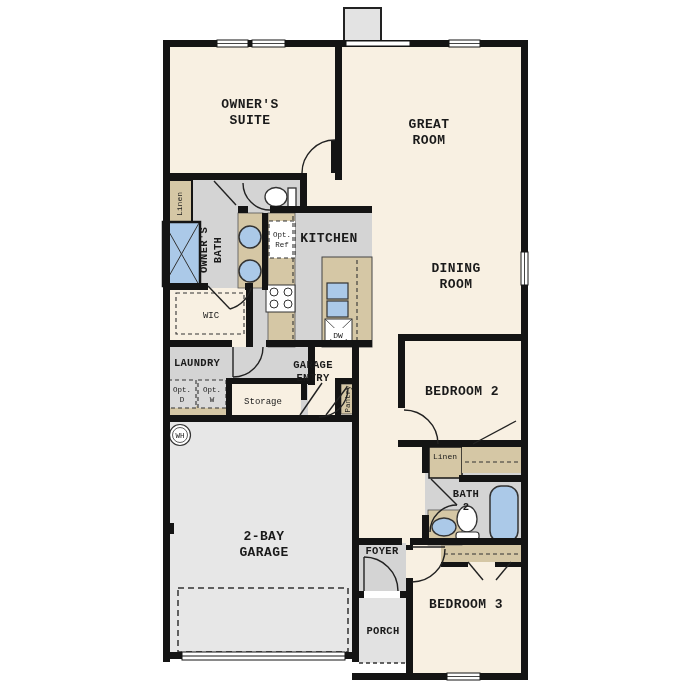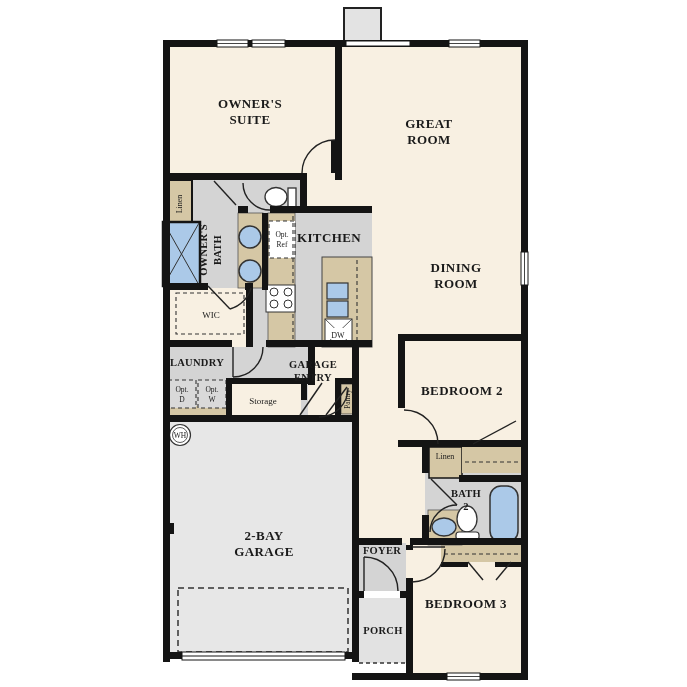--- a/index.html
+++ b/index.html
@@ -1,17 +1,17 @@
 <!DOCTYPE html>
 <html><head>
 <meta charset="utf-8">
 <style>
   html,body{margin:0;padding:0;background:#fff;}
   #stage{position:relative;width:576px;height:687px;background:#ffffff;overflow:hidden;
-         font-family:Liberation Serif, serif;border-radius:18px;}
+         font-family:Liberation Mono, monospace;border-radius:18px;}
   svg{position:absolute;left:0;top:0;}
   text{fill:#1a1a1a;}
   .room-lg{font-size:13px;font-weight:bold;letter-spacing:.4px;}
   .room-md{font-size:10.5px;font-weight:bold;letter-spacing:.3px;}
   .room-sm{font-size:9px;}
   .tiny{font-size:7.5px;}
   .lbl8{font-size:8px;}
 </style>
 </head>
 <body>

